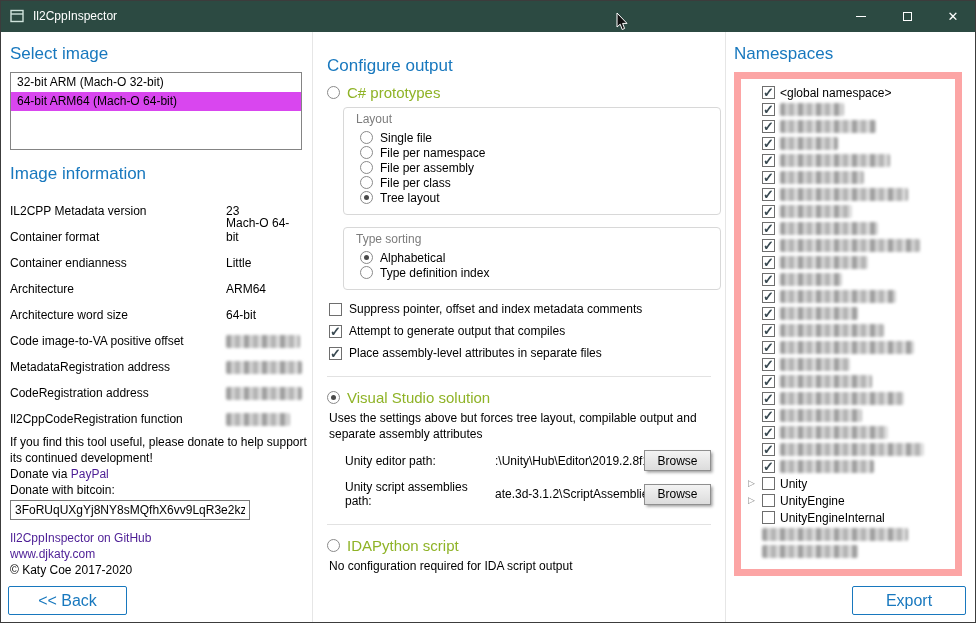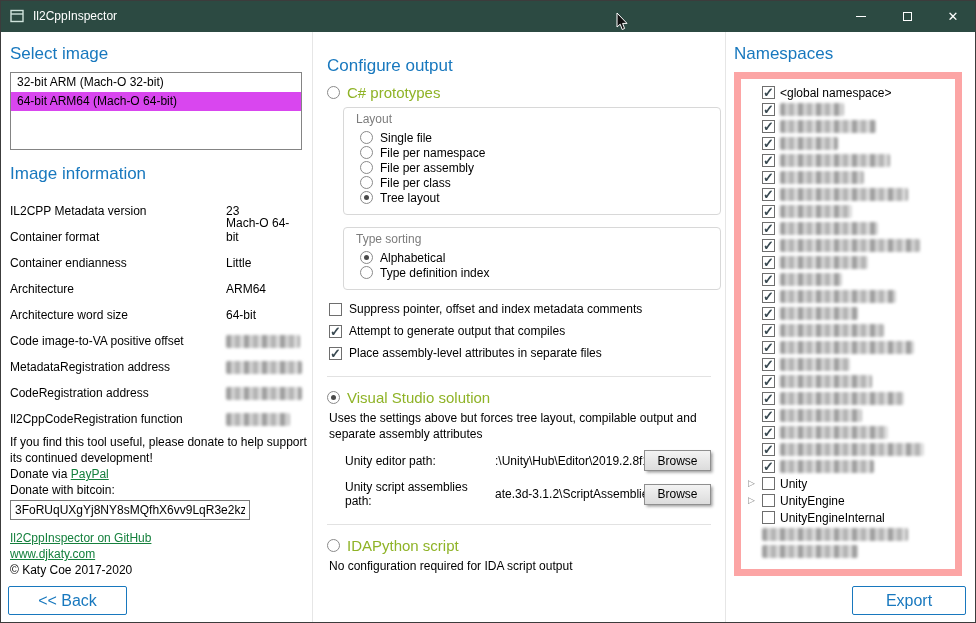--- a/index.html
+++ b/index.html
@@ -32,21 +32,21 @@
   .lb-item.selected { background:#d946ef; }
 
   .info-row { display:flex; align-items:flex-end; height:26px; font-size:12px; }
   .info-label { width:216px; flex:none; }
   .blur-bar { display:inline-block; height:13px; border-radius:2px;
     background:repeating-linear-gradient(90deg,#9e9e9e 0 5px,#d3d3d3 5px 9px,#b3b3b3 9px 14px,#dddddd 14px 18px);
     filter:blur(1.6px); }
 
   .para { font-size:12px; line-height:16px; margin-top:8px; width:300px; }
   .line { font-size:12px; line-height:16px; }
-  .link { color:#15803d; text-decoration:underline; cursor:pointer; }
+  .link { color:#4c1d95; cursor:pointer; }
   .text-input { width:240px; height:20px; border:1px solid #7a7a7a; font:12px "Liberation Sans",sans-serif; padding:0 4px; margin:2px 0 10px 0; }
 
   .big-btn { background:#fff; border:1px solid #1878BE; color:#1878BE; font:16px "Liberation Sans",sans-serif;
     border-radius:2px; height:29px; display:flex; align-items:center; justify-content:center; cursor:pointer; }
   .back { position:absolute; left:8px; bottom:8px; width:119px; }
   .export { position:absolute; right:10px; bottom:8px; width:114px; }
 
   
   .opt-head { display:flex; align-items:center; gap:7px; margin:4px 0 4px 0; cursor:pointer; }
   .green { color:#8FB327; font-size:15px; }

